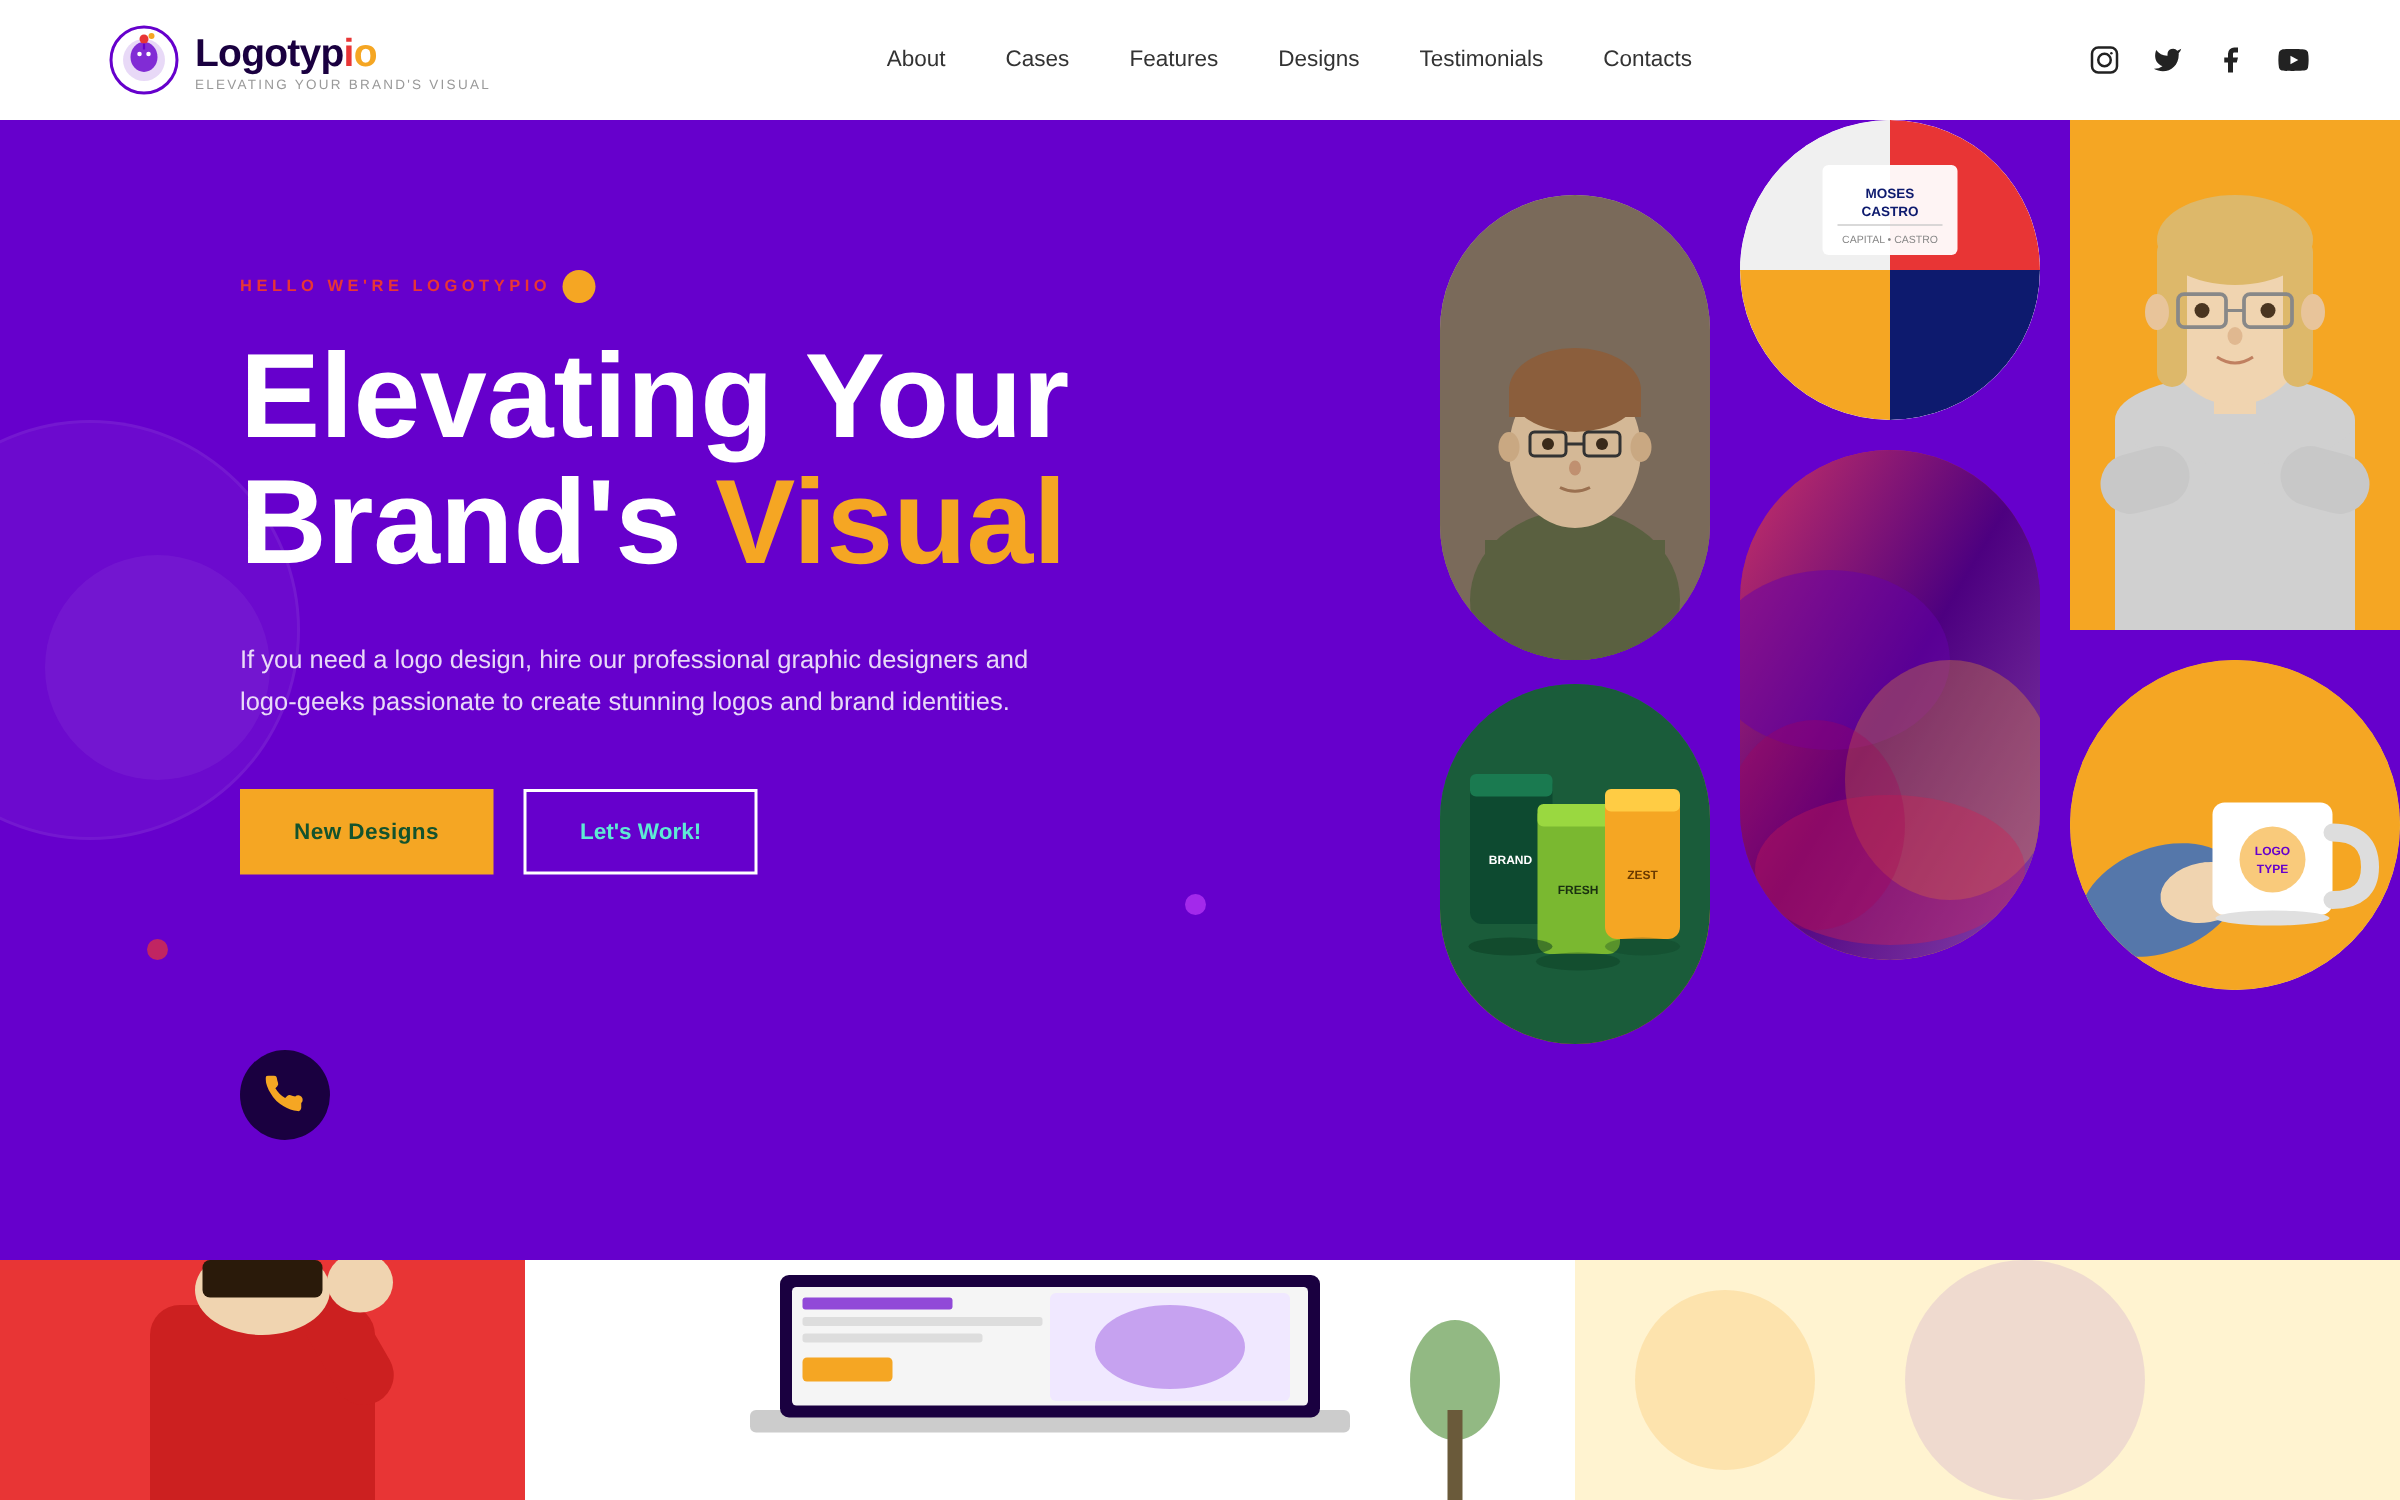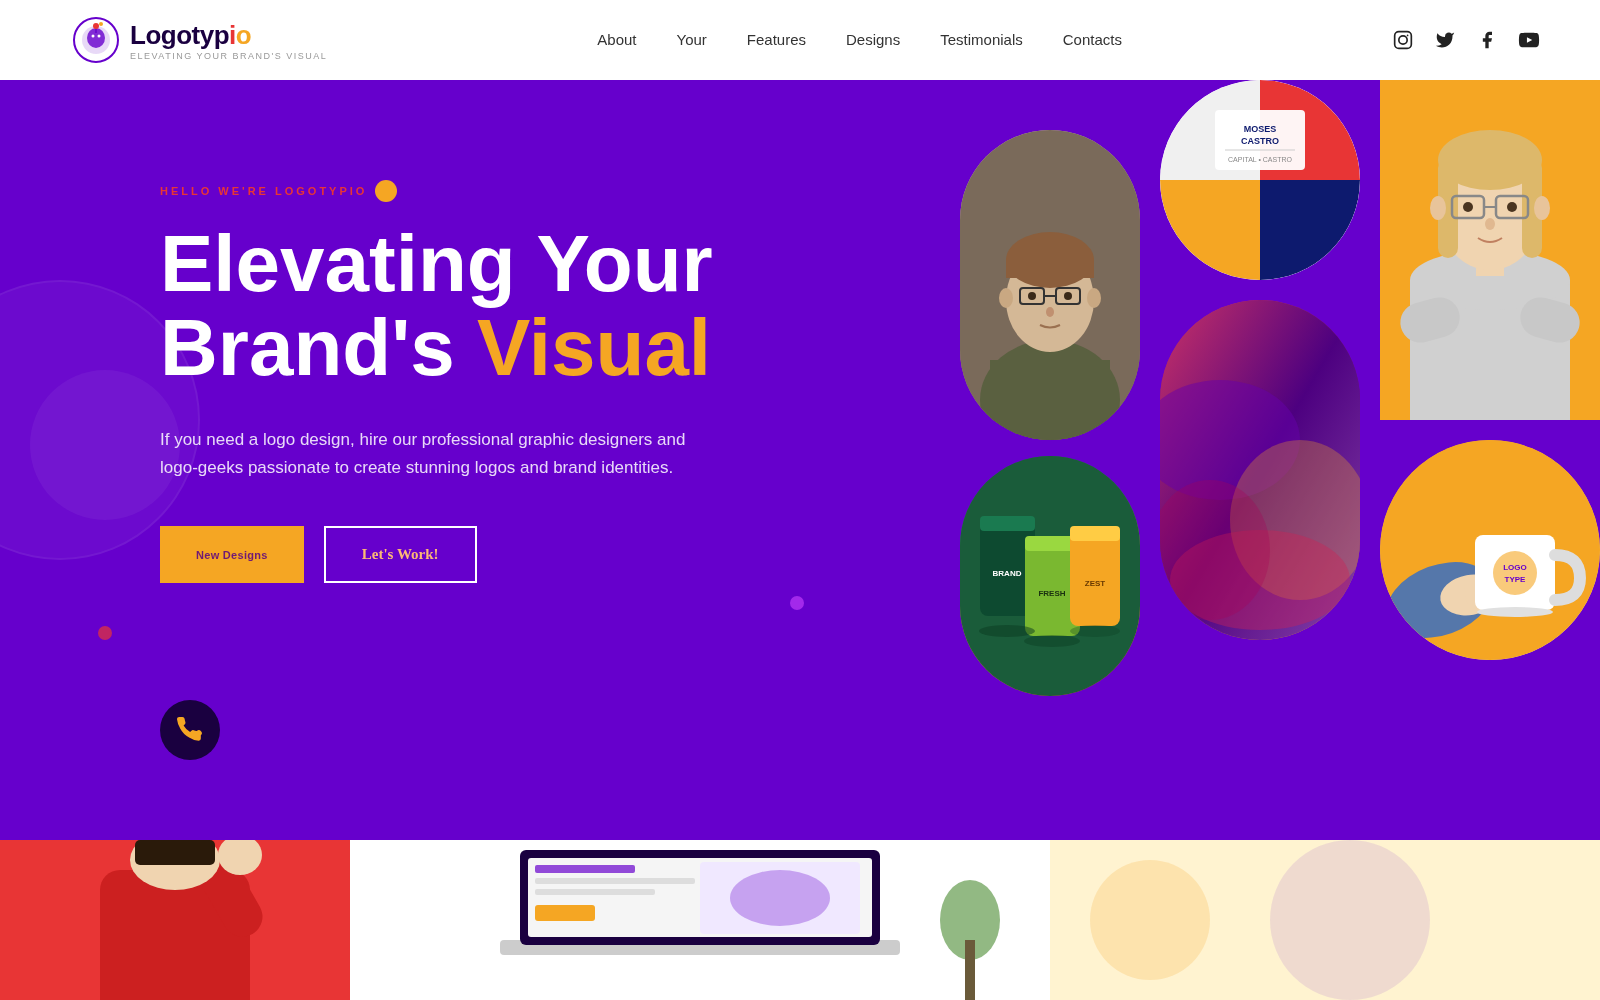--- a/index.html
+++ b/index.html
@@ -143,37 +143,36 @@
       line-height: 1.65;
       max-width: 560px;
       margin-bottom: 44px;
     }
     .hero-buttons {
       display: flex;
       gap: 20px;
     }
     .btn-primary {
       background: #f5a623;
-      color: #701a75;
+      color: #14532d;
       border: none;
       padding: 2px 36px;
-      font-size: 11px;
+      font-size: 15px;
       font-weight: 800;
       cursor: pointer;
       letter-spacing: 0.3px;
     }
     .btn-outline {
       background: transparent;
-      color: #fdba74;
+      color: #5eead4;
       border: 2px solid #fff;
       padding: 18px 36px;
       font-size: 15px;
       font-weight: 700;
       cursor: pointer;
-      font-family: Liberation Serif, serif;
     }
 
     
     .phone-circle {
       position: absolute;
       left: 160px;
       bottom: 80px;
       width: 60px;
       height: 60px;
       border-radius: 50%;
@@ -346,21 +345,21 @@
     <div class="logo-text-wrap">
       <div class="logo-text">
         Logotyp<span class="io" style="color:#e83535">i</span><span style="color:#f5a623">o</span>
       </div>
       <div class="logo-tagline">ELEVATING YOUR BRAND'S VISUAL</div>
     </div>
   </div>
 
   <ul class="nav-links">
     <li><a href="#">About</a></li>
-    <li><a href="#">Your</a></li>
+    <li><a href="#">Cases</a></li>
     <li><a href="#">Features</a></li>
     <li><a href="#">Designs</a></li>
     <li><a href="#">Testimonials</a></li>
     <li><a href="#">Contacts</a></li>
   </ul>
 
   <div class="social-icons">
 
     <div class="social-icon">
       <svg viewBox="0 0 24 24" width="20" height="20" fill="none" stroke="#222" stroke-width="2">

